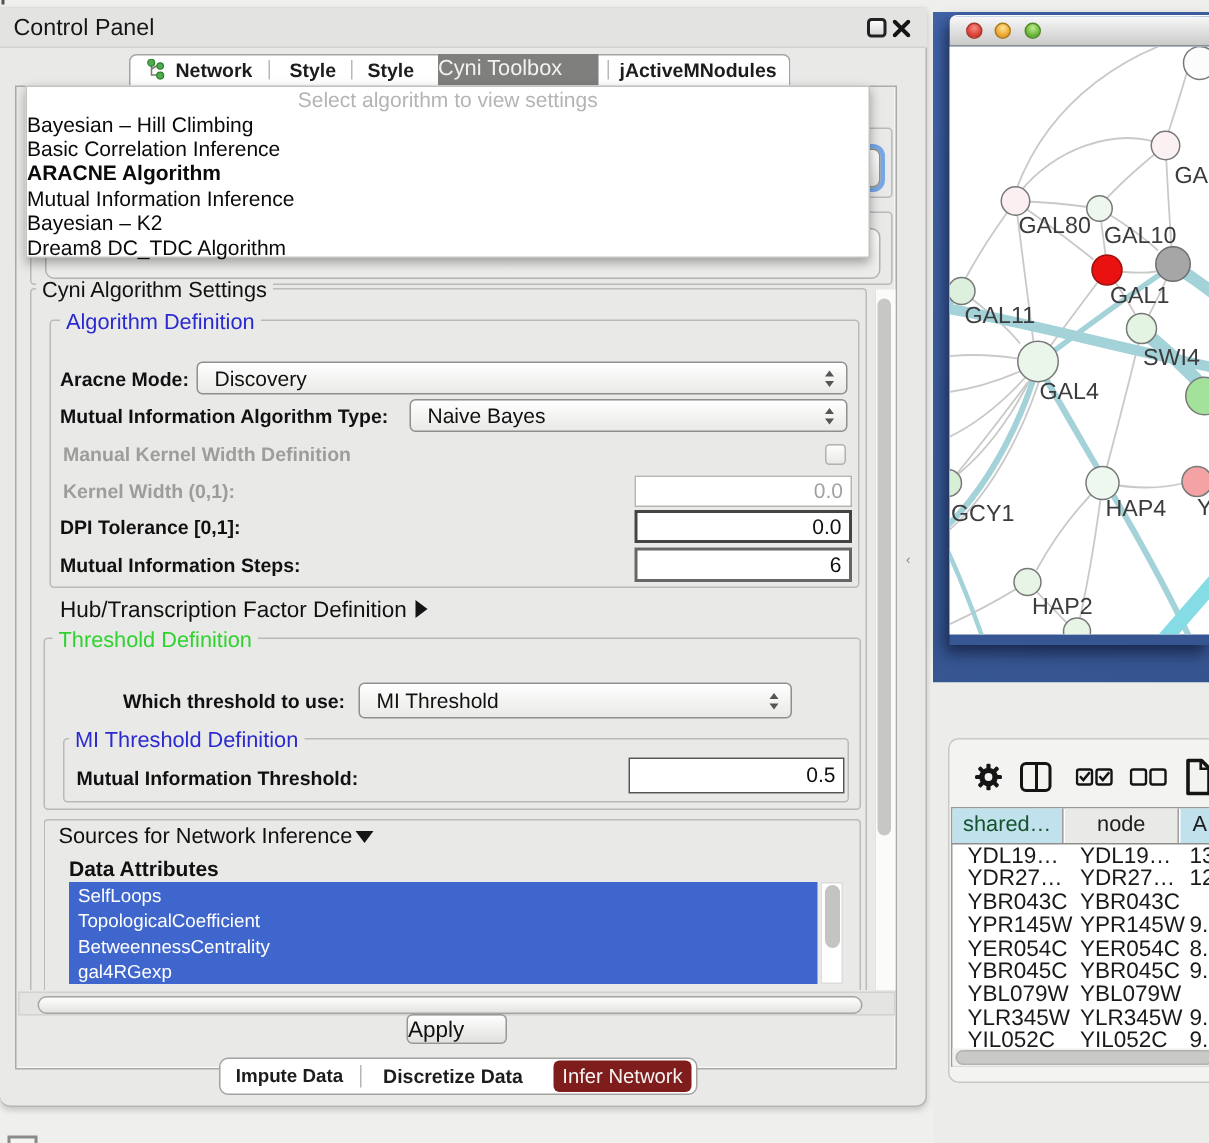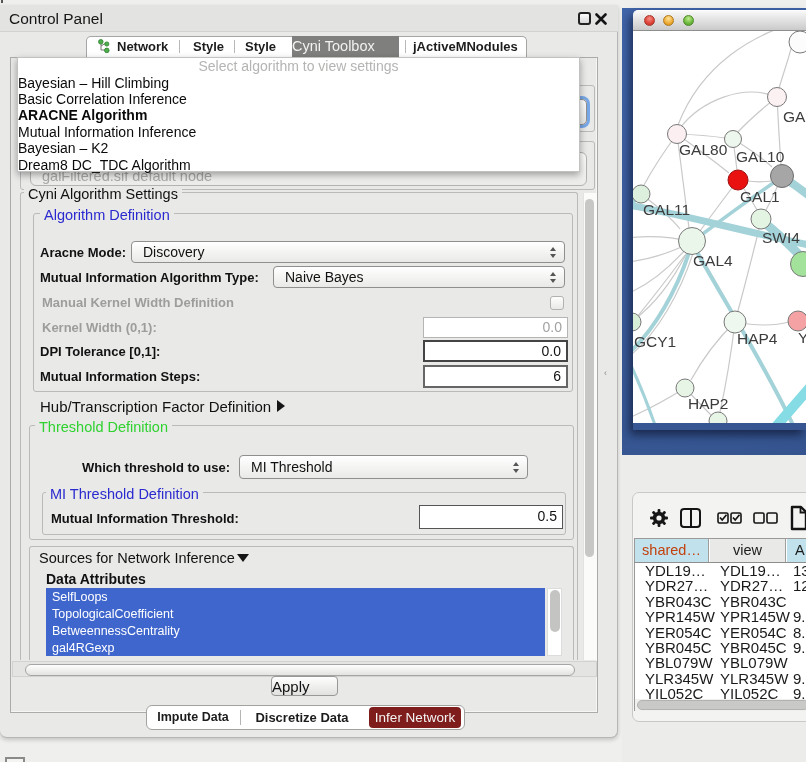--- a/index.html
+++ b/index.html
@@ -40,21 +40,20 @@
 <div class="abs" style="left:234px;top:40px;width:1px;height:13px;background:#b8b8b6"></div>
 <div class="abs" style="left:245px;top:39px;font-size:13px;font-weight:bold;color:#1c1c1c">Style</div>
 <div class="abs" style="left:292px;top:36px;width:107px;height:21px;background:#7f7f7d;color:#f2f2f0;font-size:14.5px;text-align:left;line-height:21px">Cyni Toolbox</div>
 <div class="abs" style="left:405px;top:40px;width:1px;height:13px;background:#b8b8b6"></div>
 <div class="abs" style="left:413px;top:39px;font-size:13px;font-weight:bold;color:#1c1c1c">jActiveMNodules</div>
 
 <div class="grp" style="left:20px;top:85px;width:575px;height:47px"></div>
 <div class="abs" style="left:30px;top:99px;width:557px;height:26px;border-radius:5px;background:linear-gradient(#fff,#e6e6e4);box-shadow:0 0 0 3px rgba(90,150,230,.8);border:1px solid #8f8f8d"></div>
 <div class="grp" style="left:20px;top:141px;width:575px;height:49px"></div>
 <div class="abs" style="left:30px;top:152px;width:557px;height:34px;border:1px solid #b3b3b1;border-radius:6px;background:linear-gradient(#fdfdfb,#ebebe9)"></div>
-    <div class="abs" style="left:42px;top:168px;font-size:14.5px;color:#a9a9a7;white-space:nowrap">galFiltered.sif default node</div>
 
 <div class="abs" style="left:17px;top:57px;width:563px;height:115px;background:#fff;border:1px solid #c2c2c0;box-shadow:0 3px 7px rgba(0,0,0,.35);z-index:40"></div>
 <div class="abs" style="left:17px;top:58px;width:563px;font-size:14px;color:#b4b4b2;text-align:center;z-index:41">Select algorithm to view settings</div>
 <div class="abs" style="left:18px;top:74.5px;font-size:14px;color:#0a0a0a;line-height:16.4px;z-index:41;white-space:nowrap">Bayesian – Hill Climbing<br>Basic Correlation Inference<br><b>ARACNE Algorithm</b><br>Mutual Information Inference<br>Bayesian – K2<br>Dream8 DC_TDC Algorithm</div>
 
 <div class="grp" style="left:20px;top:192px;width:558px;height:468px;border-bottom:none;border-radius:3px 3px 0 0"></div>
 <div class="gtitle" style="left:24px;top:186px;color:#111">Cyni Algorithm Settings</div>
 <div class="grp" style="left:33px;top:213px;width:540px;height:179px"></div>
 <div class="gtitle" style="left:40px;top:207px;color:#2a2ad0">Algorithm Definition</div>
 <div class="lbl" style="left:40px;top:245px">Aracne Mode:</div>
@@ -233,22 +232,22 @@
         <rect x="1" y="1" width="10" height="10" rx="1.5"></rect>
         <rect x="14" y="1" width="10" height="10" rx="1.5"></rect>
       </g>
     </svg>
 <svg class="abs" style="left:790px;top:505px" width="18" height="26" viewBox="0 0 18 26">
       <path d="M2 2 h9 l5 5 v17 h-14 z" fill="none" stroke="#141414" stroke-width="2.4" stroke-linejoin="round"></path>
       <path d="M10.5 2 v5.5 h5.5" fill="none" stroke="#141414" stroke-width="1.8"></path>
     </svg>
 
 <div class="abs" style="left:634px;top:538px;width:172px;height:173px;background:#fff;border:1px solid #9a9a98;border-right:none"></div>
-<div class="abs" style="left:635px;top:539px;width:74px;height:23px;background:#c1e1ed;border-right:1px solid #9e9e9c;font-size:14.5px;color:#c2410c;text-align:center;line-height:23px">shared…</div>
-<div class="abs" style="left:710px;top:539px;width:76px;height:23px;background:#e9e9e7;border-right:1px solid #9e9e9c;font-size:14.5px;color:#1c1c1c;text-align:center;line-height:23px">view</div>
+<div class="abs" style="left:635px;top:539px;width:74px;height:23px;background:#c1e1ed;border-right:1px solid #9e9e9c;font-size:14.5px;color:#14532d;text-align:center;line-height:23px">shared…</div>
+<div class="abs" style="left:710px;top:539px;width:76px;height:23px;background:#e9e9e7;border-right:1px solid #9e9e9c;font-size:14.5px;color:#1c1c1c;text-align:center;line-height:23px">node</div>
 <div class="abs" style="left:787px;top:539px;width:19px;height:23px;background:#c1e1ed;font-size:14.5px;color:#1c1c1c;padding-left:8px;line-height:23px">A</div>
 <div class="abs" style="left:634px;top:562px;width:172px;height:1px;background:#8e8e8c"></div>
 <div class="abs" style="left:645px;top:563px;width:70px;height:137px;overflow:hidden;font-size:15px;color:#1a1a1a;line-height:15.4px">YDL19…<br>YDR27…<br>YBR043C<br>YPR145W<br>YER054C<br>YBR045C<br>YBL079W<br>YLR345W<br>YIL052C</div>
 <div class="abs" style="left:720px;top:563px;width:72px;height:137px;overflow:hidden;font-size:15px;color:#1a1a1a;line-height:15.4px">YDL19…<br>YDR27…<br>YBR043C<br>YPR145W<br>YER054C<br>YBR045C<br>YBL079W<br>YLR345W<br>YIL052C</div>
 <div class="abs" style="left:793px;top:563px;width:14px;height:137px;overflow:hidden;font-size:15px;color:#1a1a1a;line-height:15.4px;white-space:nowrap">13…<br>12…<br>&nbsp;<br>9.<br>8.<br>9.<br>&nbsp;<br>9.<br>9.</div>
 <div class="abs" style="left:635px;top:699px;width:171px;height:12px;background:#f0f0ee"></div>
 <div class="abs" style="left:637px;top:700px;width:172px;height:10px;background:#c9c9c7;border:1px solid #b2b2b0;border-radius:5px"></div>
 
 </div>
 </body></html>

